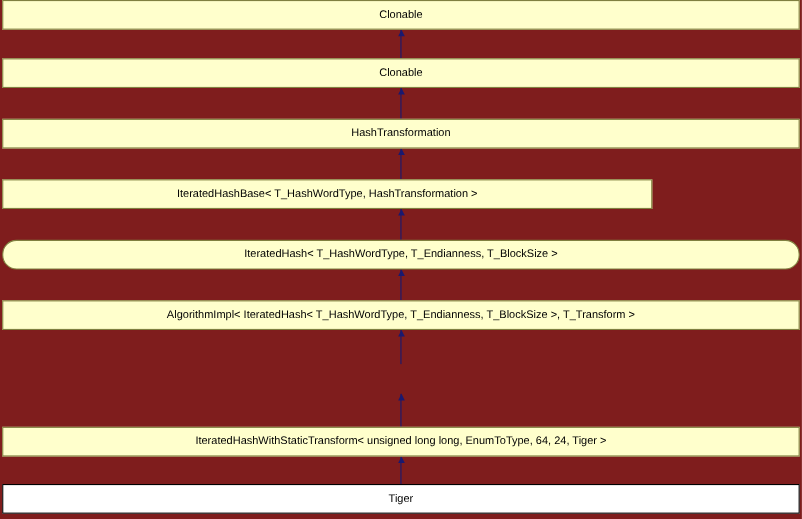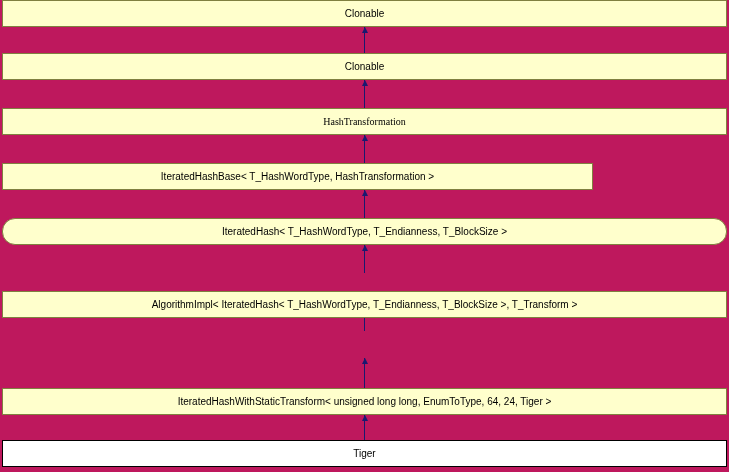--- a/index.html
+++ b/index.html
@@ -10,21 +10,21 @@
   body {
     width: 729px;
     height: 472px;
     font-family: "Liberation Sans", sans-serif;
     overflow: hidden;
   }
   #diagram {
     position: relative;
     width: 729px;
     height: 472px;
-    background: #be185d;
+    background: #7f1d1d;
   }
   .node {
     position: absolute;
     box-sizing: border-box;
     display: flex;
     align-items: center;
     justify-content: center;
     height: 27px;
     background: #ffffcc;
     border: 1px solid #808040;
@@ -75,30 +75,30 @@
     <div class="edge" style="left: 364px; top: 358px; height: 30px;"></div>
     <div class="arrowhead" style="left: 362px; top: 358px;"></div>
     <div class="edge" style="left: 364px; top: 415px; height: 29px;"></div>
     <div class="arrowhead" style="left: 362px; top: 415px;"></div>
     <div class="node" style="left: 2px; top: 0px; width: 725px;">
       <span class="node-label">Clonable</span>
     </div>
     <div class="node" style="left: 2px; top: 53px; width: 725px;">
       <span class="node-label">Clonable</span>
     </div>
-    <div class="node" style="left: 2px; top: 108px; width: 725px; font-family: Liberation Serif, serif;">
+    <div class="node" style="left: 2px; top: 108px; width: 725px;">
       <span class="node-label">HashTransformation</span>
     </div>
     <div class="node" style="left: 2px; top: 163px; width: 591px;">
       <span class="node-label">IteratedHashBase&lt; T_HashWordType, HashTransformation &gt;</span>
     </div>
     <div class="node" style="left: 2px; top: 218px; width: 725px; border-radius: 13px;">
       <span class="node-label">IteratedHash&lt; T_HashWordType, T_Endianness, T_BlockSize &gt;</span>
     </div>
-    <div class="node" style="left: 2px; top: 291px; width: 725px;">
+    <div class="node" style="left: 2px; top: 273px; width: 725px;">
       <span class="node-label">AlgorithmImpl&lt; IteratedHash&lt; T_HashWordType, T_Endianness, T_BlockSize &gt;, T_Transform &gt;</span>
     </div>
     <div class="node" style="left: 2px; top: 388px; width: 725px;">
       <span class="node-label">IteratedHashWithStaticTransform&lt; unsigned long long, EnumToType, 64, 24, Tiger &gt;</span>
     </div>
     <div class="node focus" style="left: 2px; top: 440px; width: 725px;">
       <span class="node-label">Tiger</span>
     </div>
   </div>
 

